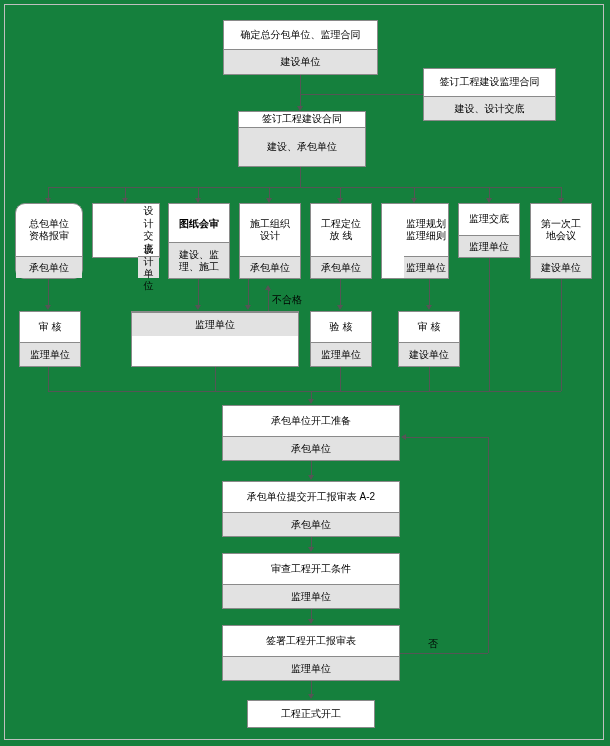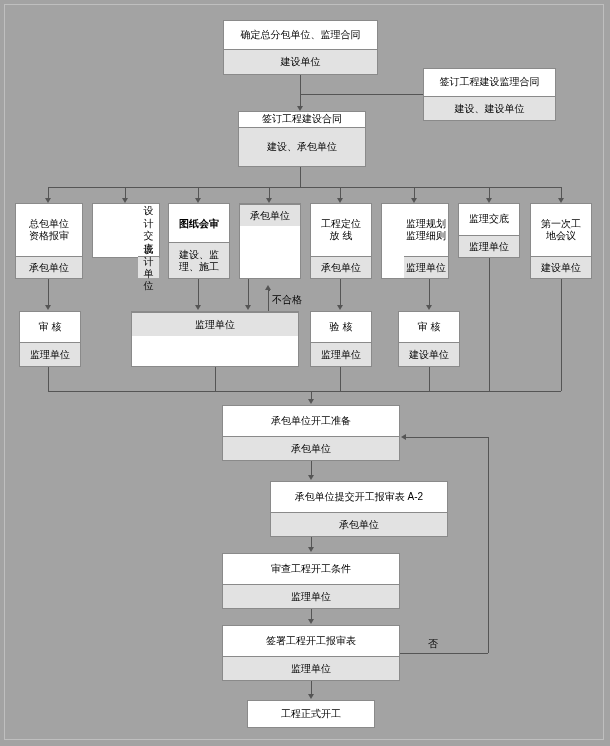--- a/index.html
+++ b/index.html
@@ -7,21 +7,21 @@
     padding: 0;
     background: #ffffff;
   }
   body {
     font-family: "Liberation Sans", "DejaVu Sans", sans-serif;
   }
   #canvas {
     position: relative;
     width: 610px;
     height: 746px;
-    background: #a3a3a3;
+    background: #15803d;
     overflow: hidden;
   }
   .frame {
     position: absolute;
     left: 4px;
     top: 4px;
     width: 600px;
     height: 736px;
     border: 1px solid #bfbfbf;
     box-sizing: border-box;
@@ -106,45 +106,47 @@
 <div id="canvas">
   <div class="frame"></div>
 
   <div class="node" style="left:223px; top:20px; width:155px; height:55px;">
     <div class="title">确定总分包单位、监理合同</div>
     <div class="actor" style="height:25px;">建设单位</div>
   </div>
 
   <div class="node" style="left:423px; top:68px; width:133px; height:53px;">
     <div class="title">签订工程建设监理合同</div>
-    <div class="actor" style="height:24px;">建设、建设单位</div>
+    <div class="actor" style="height:24px;">建设、设计交底</div>
   </div>
 
   <div class="node" style="left:238px; top:111px; width:128px; height:56px;">
     <div class="title">签订工程建设合同</div>
     <div class="actor" style="height:40px;">建设、承包单位</div>
   </div>
 
-  <div class="node" style="left:15px; top:203px; width:68px; height:76px;">
+  <div class="node" style="left:15px; top:203px; width:68px; height:76px;border-radius:10px;">
     <div class="title">总包单位
 资格报审</div>
     <div class="actor" style="height:22px;">承包单位</div>
   </div>
 
   <div class="node" style="left:92px; top:203px; width:68px; height:55px;padding-left:45px;">
     <div class="title">设计交底</div>
     <div class="actor" style="height:22px;">设计单位</div>
   </div>
 
   <div class="node" style="left:168px; top:203px; width:62px; height:76px;">
     <div class="title" style="padding-top:4px;font-weight:bold;">图纸会审</div>
     <div class="actor" style="height:36px;">建设、监理、施工</div>
   </div>
 
   <div class="node" style="left:239px; top:203px; width:62px; height:76px;">
+    <div class="title">施工组织
+设计</div>
     <div class="actor" style="height:22px;">承包单位</div>
   </div>
 
   <div class="node" style="left:310px; top:203px; width:62px; height:76px;">
     <div class="title">工程定位
 放 线</div>
     <div class="actor" style="height:22px;">承包单位</div>
   </div>
 
   <div class="node" style="left:381px; top:203px; width:68px; height:76px;align-items:flex-end;">
@@ -181,21 +183,21 @@
   <div class="node" style="left:398px; top:311px; width:62px; height:56px;">
     <div class="title">审 核</div>
     <div class="actor" style="height:24px;">建设单位</div>
   </div>
 
   <div class="node" style="left:222px; top:405px; width:178px; height:56px;">
     <div class="title">承包单位开工准备</div>
     <div class="actor" style="height:24px;">承包单位</div>
   </div>
 
-  <div class="node" style="left:222px; top:481px; width:178px; height:56px;margin-left:48px;">
+  <div class="node" style="left:222px; top:481px; width:178px; height:56px;">
     <div class="title">承包单位提交开工报审表 A-2</div>
     <div class="actor" style="height:24px;">承包单位</div>
   </div>
 
   <div class="node" style="left:222px; top:553px; width:178px; height:56px;">
     <div class="title">审查工程开工条件</div>
     <div class="actor" style="height:24px;">监理单位</div>
   </div>
 
   <div class="node" style="left:222px; top:625px; width:178px; height:56px;">

